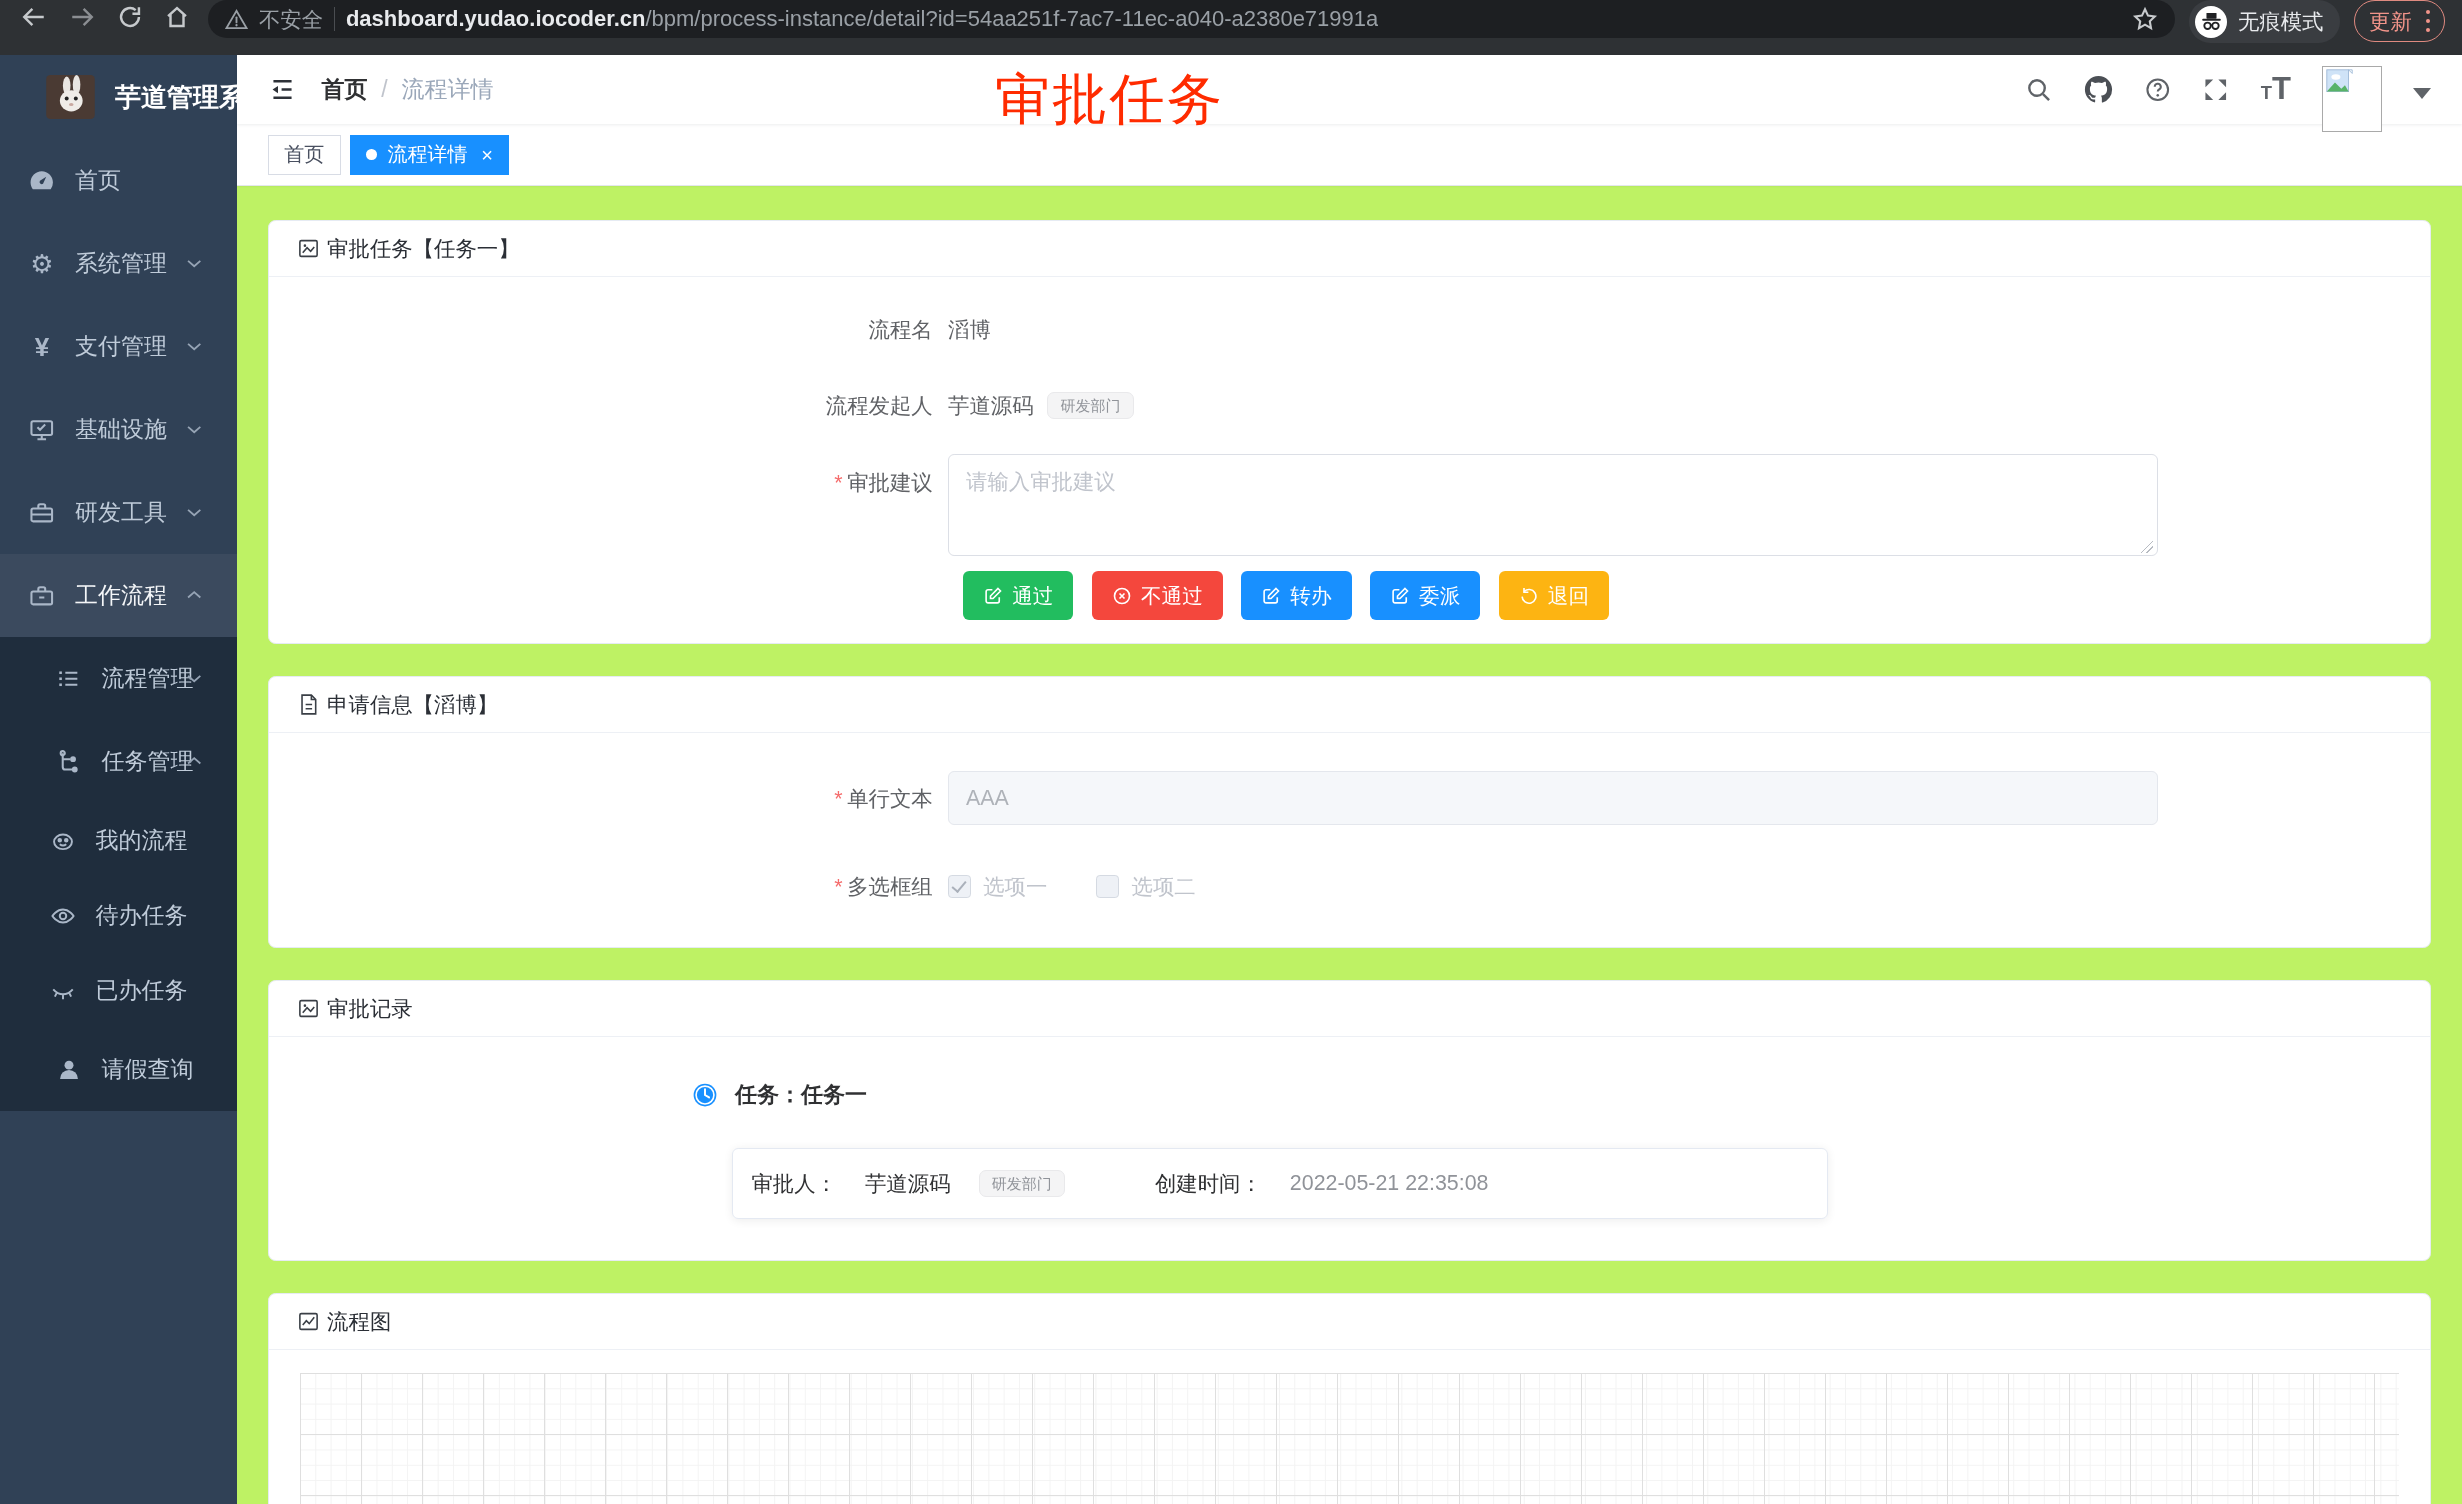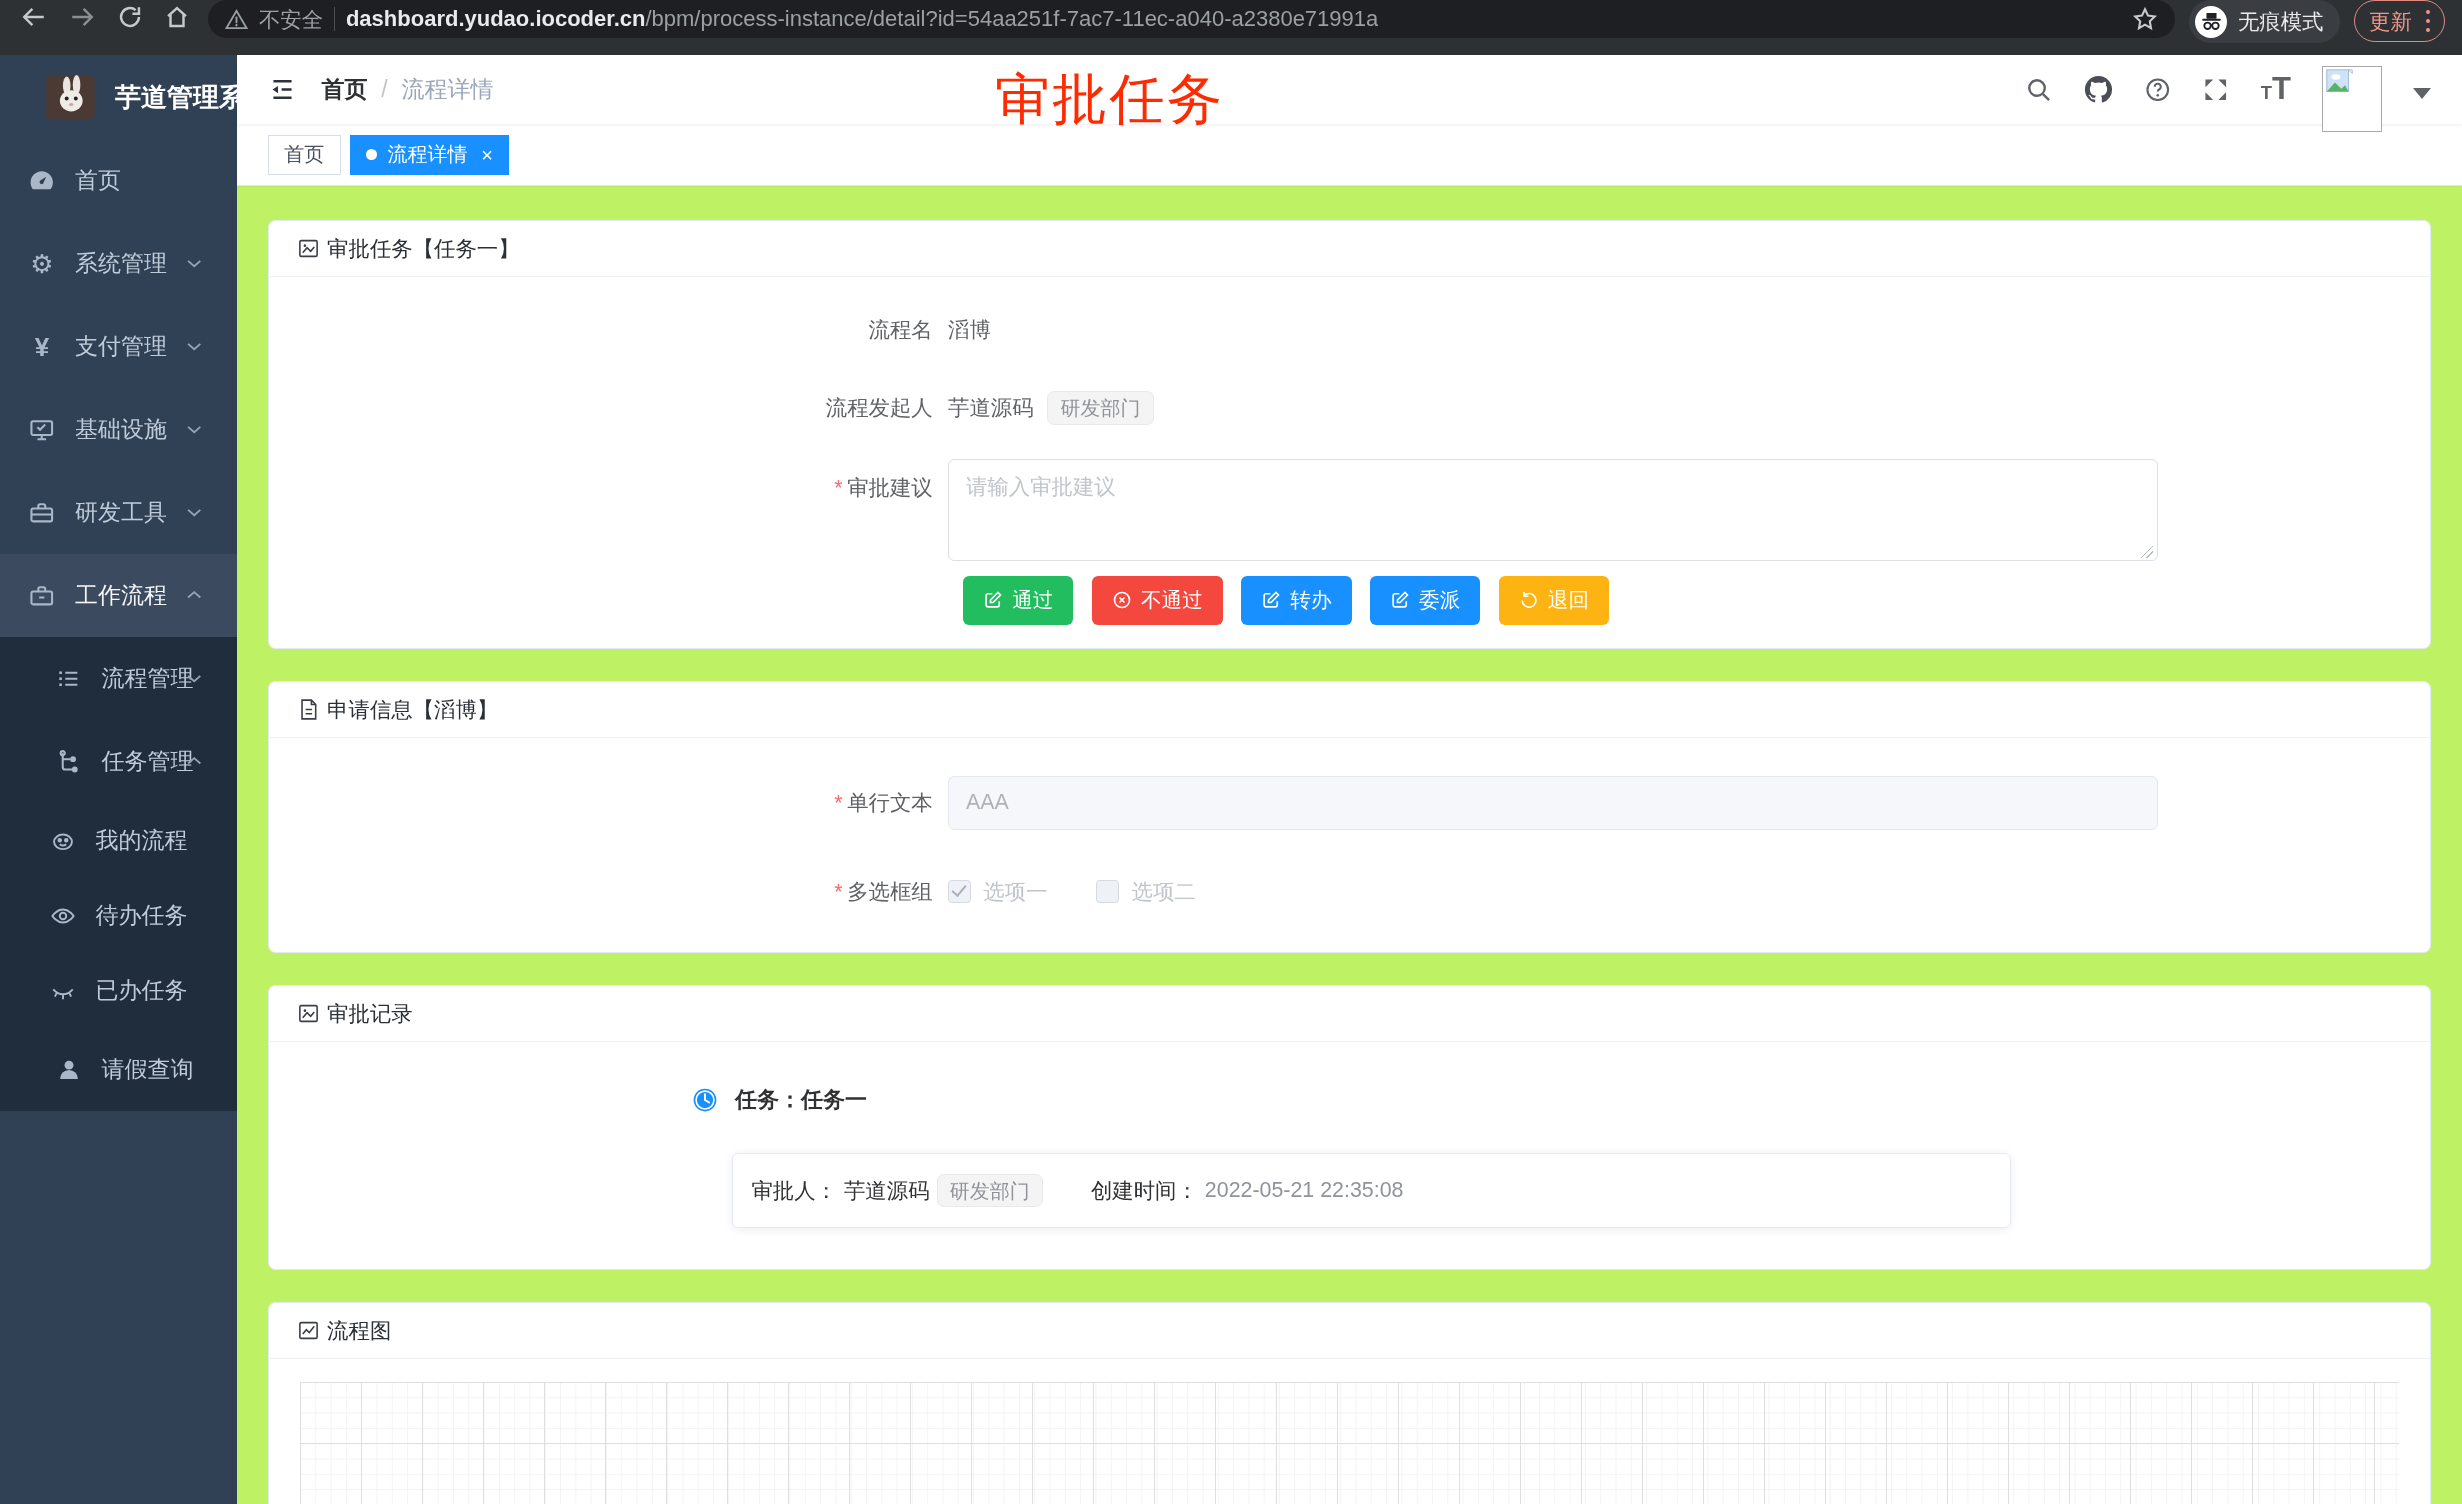--- a/index.html
+++ b/index.html
@@ -62,21 +62,21 @@
   .tab-close{font-size:20px;line-height:1;margin-left:3.1px}
   
   .content{flex:1;background:#bef264;padding:34px 31px 0;overflow:hidden}
   .card{background:#fff;border:1.5px solid #e6ebf3;border-radius:7.6px;margin-bottom:32px}
   .card-hd{height:55px;display:flex;align-items:center;padding:0 27.5px;border-bottom:1.5px solid #edf0f5;color:#2b2f36;font-size:21.4px;gap:7.6px}
   .card-hd .ch-ico{color:#3a3f46}
   .frow{display:flex;align-items:center}
   .flabel{width:679px;text-align:right;padding-right:15.3px;font-size:21.4px;color:#606266;flex:none;box-sizing:border-box}
   .req::before{content:"*";color:#f56c6c;margin-right:4.6px}
   .fvalue{font-size:21.4px;color:#606266;display:flex;align-items:center;gap:13.8px}
-  .tag-chip{font-size:20px;color:#909399;background:#f4f4f5;border:1.5px solid #e9e9eb;border-radius:7px;padding:3.8px 12.2px;line-height:1.2}
+  .tag-chip{font-size:15px;color:#909399;background:#f4f4f5;border:1.5px solid #e9e9eb;border-radius:7px;padding:3.8px 12.2px;line-height:1.2}
   .ta-wrap{position:relative;width:1210px}
   textarea.suggest{width:100%;height:102px;box-sizing:border-box;border:1.5px solid #dcdfe6;border-radius:6.1px;resize:none;font-family:inherit;font-size:21.4px;padding:12.2px 17px;color:#606266;outline:none}
   textarea.suggest::placeholder{color:#c0c4cc}
   .grip{position:absolute;right:4.6px;bottom:6.1px;width:13.8px;height:13.8px;
         background:linear-gradient(135deg,transparent 0 52%,#b7bbc2 52% 58%,transparent 58% 72%,#b7bbc2 72% 78%,transparent 78%)}
   .btn-row{display:flex;gap:18.4px;margin-left:694px}
   .abtn{height:49px;border:none;border-radius:6.1px;color:#fff;font-size:20.6px;display:flex;align-items:center;gap:9.2px;padding:0 20px;font-family:inherit;cursor:pointer}
   .abtn.green{background:#22bd5f}
   .abtn.red{background:#f4473d}
   .abtn.blue{background:#1890ff}
@@ -84,21 +84,21 @@
   input.text-input{width:1210px;height:54px;box-sizing:border-box;background:#f5f7fa;border:1.5px solid #e4e7ed;border-radius:6.1px;font-size:21.4px;color:#aeb2b8;padding:0 17px;font-family:inherit}
   .cb-group{display:flex;align-items:center;gap:49px}
   .cb-item{display:flex;align-items:center;gap:12.2px}
   .cb-box{width:23px;height:23px;border:1.5px solid #d5dae2;border-radius:3.8px;background:#eef1f6;box-sizing:border-box;position:relative}
   .cb-box.checked::after{content:"";position:absolute;left:6.1px;top:1.5px;width:6.1px;height:12.2px;border-right:2.3px solid #aab0ba;border-bottom:2.3px solid #aab0ba;transform:rotate(40deg)}
   .cb-lbl{font-size:21.4px;color:#c0c4cc}
   
   .timeline{padding:43px 0 41px 423px}
   .tl-head{display:flex;align-items:center;gap:17px}
   .tl-title{font-size:22px;font-weight:bold;color:#303133}
-  .record-box{margin-left:40px;margin-top:38px;width:1279px;border:1.5px solid #e4e9f2;border-radius:6.1px;box-shadow:0 1.5px 9.2px rgba(0,0,0,.07);padding:20px 18.4px;box-sizing:border-box;display:flex;align-items:center;gap:7px;font-size:21.4px}
+  .record-box{margin-left:40px;margin-top:38px;width:1096px;border:1.5px solid #e4e9f2;border-radius:6.1px;box-shadow:0 1.5px 9.2px rgba(0,0,0,.07);padding:20px 18.4px;box-sizing:border-box;display:flex;align-items:center;gap:28px;font-size:21.4px}
   .rb-dark{color:#303133}
   .rb-gray{color:#909399}
   .rb-gap{width:34px}
   
   .bpmn-canvas{margin:23px 31px 0;height:199px;
     background-image:
       linear-gradient(#dfdfdf 0.8px,transparent 0.8px),
       linear-gradient(90deg,#dfdfdf 0.8px,transparent 0.8px),
       linear-gradient(#f3f3f3 0.8px,transparent 0.8px),
       linear-gradient(90deg,#f3f3f3 0.8px,transparent 0.8px);

